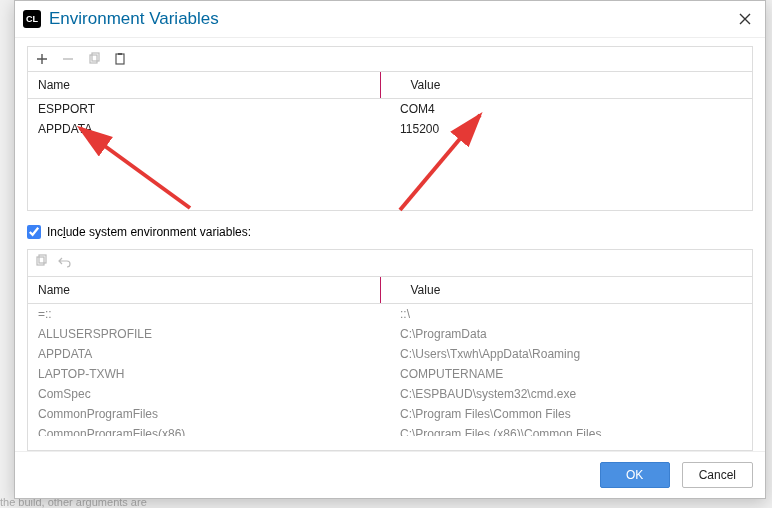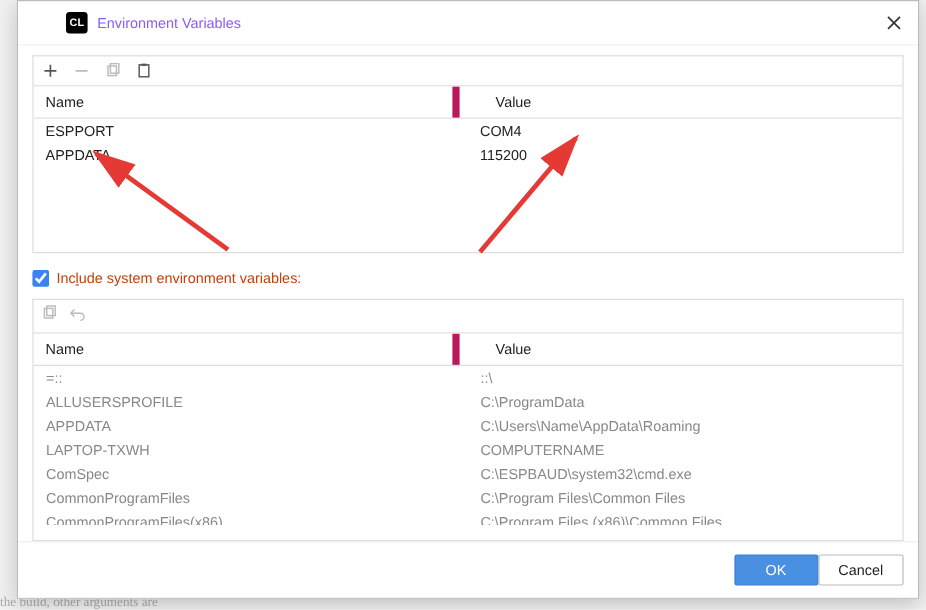--- a/index.html
+++ b/index.html
@@ -1,51 +1,51 @@
 <!DOCTYPE html>
 <html><head>
 <meta charset="utf-8">
 <style>
 * { box-sizing: border-box; margin: 0; padding: 0; font-family: -apple-system, "Segoe UI", Arial, sans-serif; }
 body { background: #f0f0f0; width: 772px; height: 508px; position: relative; overflow: hidden; }
 .dialog { position: absolute; left: 14px; top: 0; width: 752px; height: 499px; background: #fff; border: 1px solid #bbb; box-shadow: 0 4px 16px rgba(0,0,0,0.2); display: flex; flex-direction: column; }
 .titlebar { display: flex; align-items: center; padding: 6px 8px; border-bottom: 1px solid #eee; }
-.titlebar .app-icon { width: 18px; height: 18px; background: #000; border-radius: 3px; display: flex; align-items: center; justify-content: center; color: #fff; font-size: 9px; font-weight: bold; margin-right: 8px; margin-left: 32px; }
-.titlebar .title { font-size: 12px; color: #8b5cf6; flex: 1; }
+.titlebar .app-icon { width: 18px; height: 18px; background: #000; border-radius: 3px; display: flex; align-items: center; justify-content: center; color: #fff; font-size: 9px; font-weight: bold; margin-right: 8px; }
+.titlebar .title { font-size: 17px; color: #0369a1; flex: 1; }
 .titlebar .close { width: 24px; height: 24px; display: flex; align-items: center; justify-content: center; cursor: pointer; font-size: 14px; color: #333; }
 .body { flex: 1; padding: 8px 12px 0 12px; display: flex; flex-direction: column; overflow: hidden; }
 .section-label { font-size: 12px; color: #222; margin-bottom: 6px; }
 .section-label u { text-decoration: underline; }
 .toolbar { display: flex; gap: 10px; padding: 4px 6px; border: 1px solid #ddd; border-bottom: none; background: #fff; }
 .toolbar .tb { width: 16px; height: 16px; display: flex; align-items: center; justify-content: center; color: #666; cursor: pointer; }
 .toolbar .tb.disabled { color: #ccc; cursor: default; }
 .table { border: 1px solid #ddd; display: flex; flex-direction: column; }
 .thead { display: flex; background: #fff; border-bottom: 1px solid #ddd; }
-.th { flex: 1; padding: 6px 10px; font-size: 12px; color: #222; border-right: 6px solid #be185d; }
+.th { flex: 1; padding: 6px 10px; font-size: 12px; color: #222; border-right: 1px solid #be185d; }
 .th:last-child { border-right: none; margin-left: 20px; }
 .tbody { background: #fff; }
 .tr { display: flex; }
 .td { flex: 1; padding: 3px 10px; font-size: 12px; color: #222; white-space: nowrap; overflow: hidden; text-overflow: ellipsis; }
 .user-table { height: 140px; overflow: hidden; }
 .checkbox-row { display: flex; align-items: center; margin: 14px 0 10px 0; }
 .checkbox-row input[type="checkbox"] { width: 14px; height: 14px; accent-color: #3b82f6; margin-right: 6px; }
-.checkbox-row label { font-size: 12px; color: #c2410c; }
+.checkbox-row label { font-size: 12px; color: #000000; }
 .sys-toolbar { display: flex; gap: 10px; padding: 4px 6px; border: 1px solid #ddd; border-bottom: none; background: #fff; }
 .sys-table-wrap { border: 1px solid #ddd; flex: 1; overflow: hidden; position: relative; }
 .sys-table-wrap .thead { border-bottom: 1px solid #ddd; }
 .sys-body { overflow-y: auto; height: 132px; }
 .sys-body .td { color: #888; }
 .sys-body::-webkit-scrollbar { width: 10px; }
 .sys-body::-webkit-scrollbar-track { background: #f4f4f4; }
 .sys-body::-webkit-scrollbar-thumb { background: #ccc; border-radius: 2px; }
-.footer { display: flex; justify-content: flex-end; gap: 0; padding: 10px 12px; border-top: 1px solid #eee; background: #fff; }
+.footer { display: flex; justify-content: flex-end; gap: 12px; padding: 10px 12px; border-top: 1px solid #eee; background: #fff; }
 .btn { min-width: 70px; padding: 5px 16px; font-size: 12px; border-radius: 2px; cursor: pointer; border: 1px solid #bbb; background: #fff; color: #222; }
 .btn.primary { background: #4a90e2; border-color: #3a7fd0; color: #fff; }
 .arrow { position: absolute; pointer-events: none; }
-.bg-text { position: absolute; left: 0; bottom: 0; font-size: 11px; color: #aaa; font-family: Liberation Serif, serif; }
+.bg-text { position: absolute; left: 0; bottom: 0; font-size: 11px; color: #aaa; }
 svg.icon { width: 14px; height: 14px; }
 </style>
 </head>
 <body>
 
 <div class="bg-text">the build, other arguments are</div>
 
 <div class="dialog">
   <div class="titlebar">
     <div class="app-icon">CL</div>
@@ -125,21 +125,21 @@
           <div class="tr">
             <div class="td">=::</div>
             <div class="td">::\</div>
           </div>
           <div class="tr">
             <div class="td">ALLUSERSPROFILE</div>
             <div class="td">C:\ProgramData</div>
           </div>
           <div class="tr">
             <div class="td">APPDATA</div>
-            <div class="td">C:\Users\Name\AppData\Roaming</div>
+            <div class="td">C:\Users\Txwh\AppData\Roaming</div>
           </div>
           <div class="tr">
             <div class="td">LAPTOP-TXWH</div>
             <div class="td">COMPUTERNAME</div>
           </div>
           <div class="tr">
             <div class="td">ComSpec</div>
             <div class="td">C:\ESPBAUD\system32\cmd.exe</div>
           </div>
           <div class="tr">

